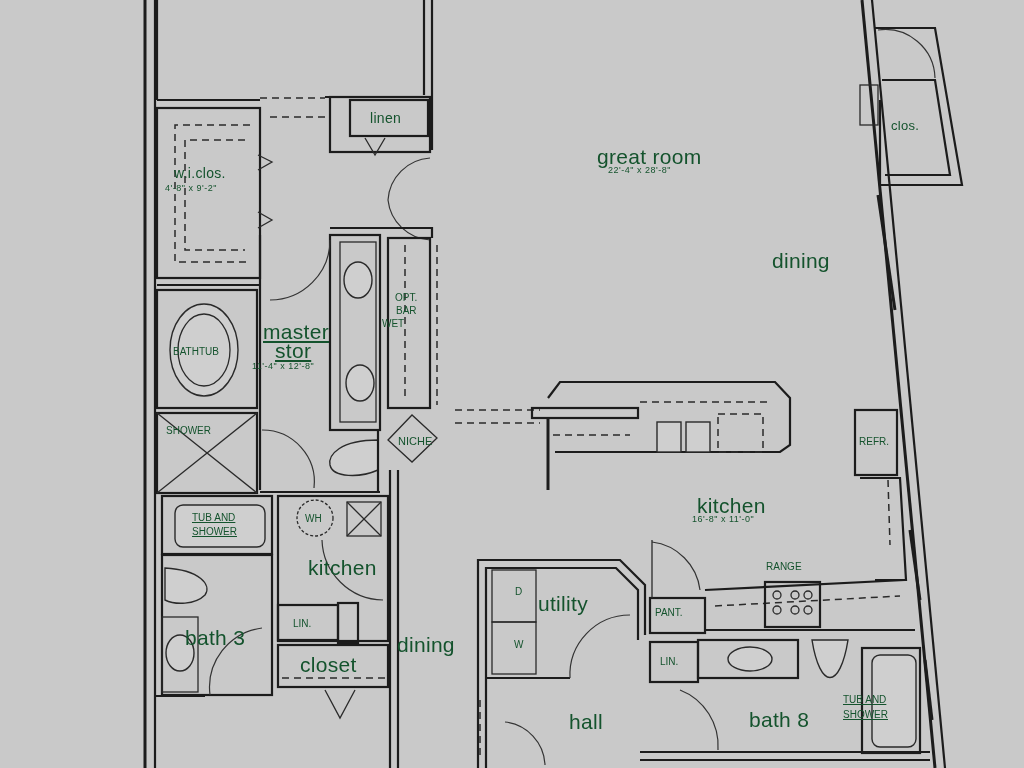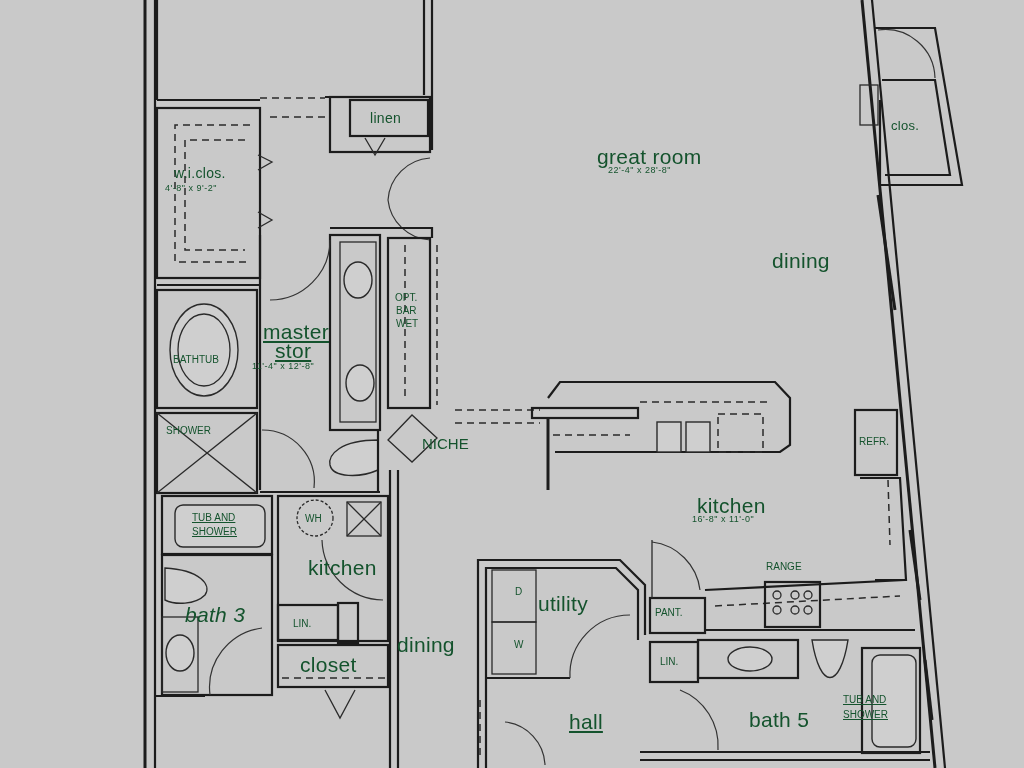--- a/index.html
+++ b/index.html
@@ -201,56 +201,56 @@
 <div class="lbl dim" style="left:608px;top:166px;">22'-4" x 28'-8"</div>
 
 <div class="lbl small" style="left:891px;top:119px;font-size:13px;text-transform:none;">clos.</div>
 
 <div class="lbl room" style="left:772px;top:250px;">dining</div>
 
 <div class="lbl room center" style="left:263px;top:321px;">master</div>
 <div class="lbl room center" style="left:275px;top:340px;">stor</div>
 <div class="lbl dim" style="left:252px;top:362px;">11'-4" x 12'-8"</div>
 
-<div class="lbl tiny" style="left:173px;top:355px;">BATHTUB</div>
+<div class="lbl tiny" style="left:173px;top:347px;">BATHTUB</div>
 <div class="lbl tiny" style="left:166px;top:426px;">SHOWER</div>
 
 <div class="lbl tiny" style="left:395px;top:293px;">OPT.</div>
 <div class="lbl tiny" style="left:396px;top:306px;">BAR</div>
-<div class="lbl tiny" style="left:396px;top:319px;">WET</div>
-
-<div class="lbl tiny" style="left:398px;top:436px;font-size:15px;margin-left:24px;">NICHE</div>
+<div class="lbl tiny" style="left:382px;top:319px;">WET</div>
+
+<div class="lbl tiny" style="left:398px;top:436px;font-size:11px;">NICHE</div>
 
 <div class="lbl tiny" style="left:859px;top:437px;">REFR.</div>
 
 <div class="lbl room" style="left:697px;top:495px;">kitchen</div>
 <div class="lbl dim" style="left:692px;top:515px;">16'-8" x 11'-0"</div>
 
 <div class="lbl tiny" style="left:766px;top:562px;">RANGE</div>
 <div class="lbl tiny" style="left:655px;top:608px;">PANT.</div>
 
 <div class="lbl tiny" style="left:305px;top:514px;">WH</div>
 
 <div class="lbl tiny center" style="left:192px;top:513px;">TUB AND</div>
 <div class="lbl tiny center" style="left:192px;top:527px;">SHOWER</div>
 
 <div class="lbl room" style="left:308px;top:557px;">kitchen</div>
 
-<div class="lbl room" style="left:185px;top:604px;font-style:italic;">bath 3</div>
+<div class="lbl room" style="left:185px;top:627px;">bath 3</div>
 
 <div class="lbl tiny" style="left:293px;top:619px;">LIN.</div>
 
 <div class="lbl room" style="left:300px;top:654px;">closet</div>
 
 <div class="lbl room" style="left:397px;top:634px;">dining</div>
 
 <div class="lbl tiny" style="left:515px;top:587px;">D</div>
 <div class="lbl room" style="left:538px;top:593px;">utility</div>
 <div class="lbl tiny" style="left:514px;top:640px;">W</div>
 
 <div class="lbl tiny" style="left:660px;top:657px;">LIN.</div>
 
-<div class="lbl room" style="left:569px;top:711px;text-decoration:underline;">hall</div>
-
-<div class="lbl room" style="left:749px;top:709px;">bath 5</div>
+<div class="lbl room" style="left:569px;top:711px;">hall</div>
+
+<div class="lbl room" style="left:749px;top:709px;">bath 8</div>
 
 <div class="lbl tiny center" style="left:843px;top:695px;">TUB AND</div>
 <div class="lbl tiny center" style="left:843px;top:710px;">SHOWER</div>
 
 </body></html>

